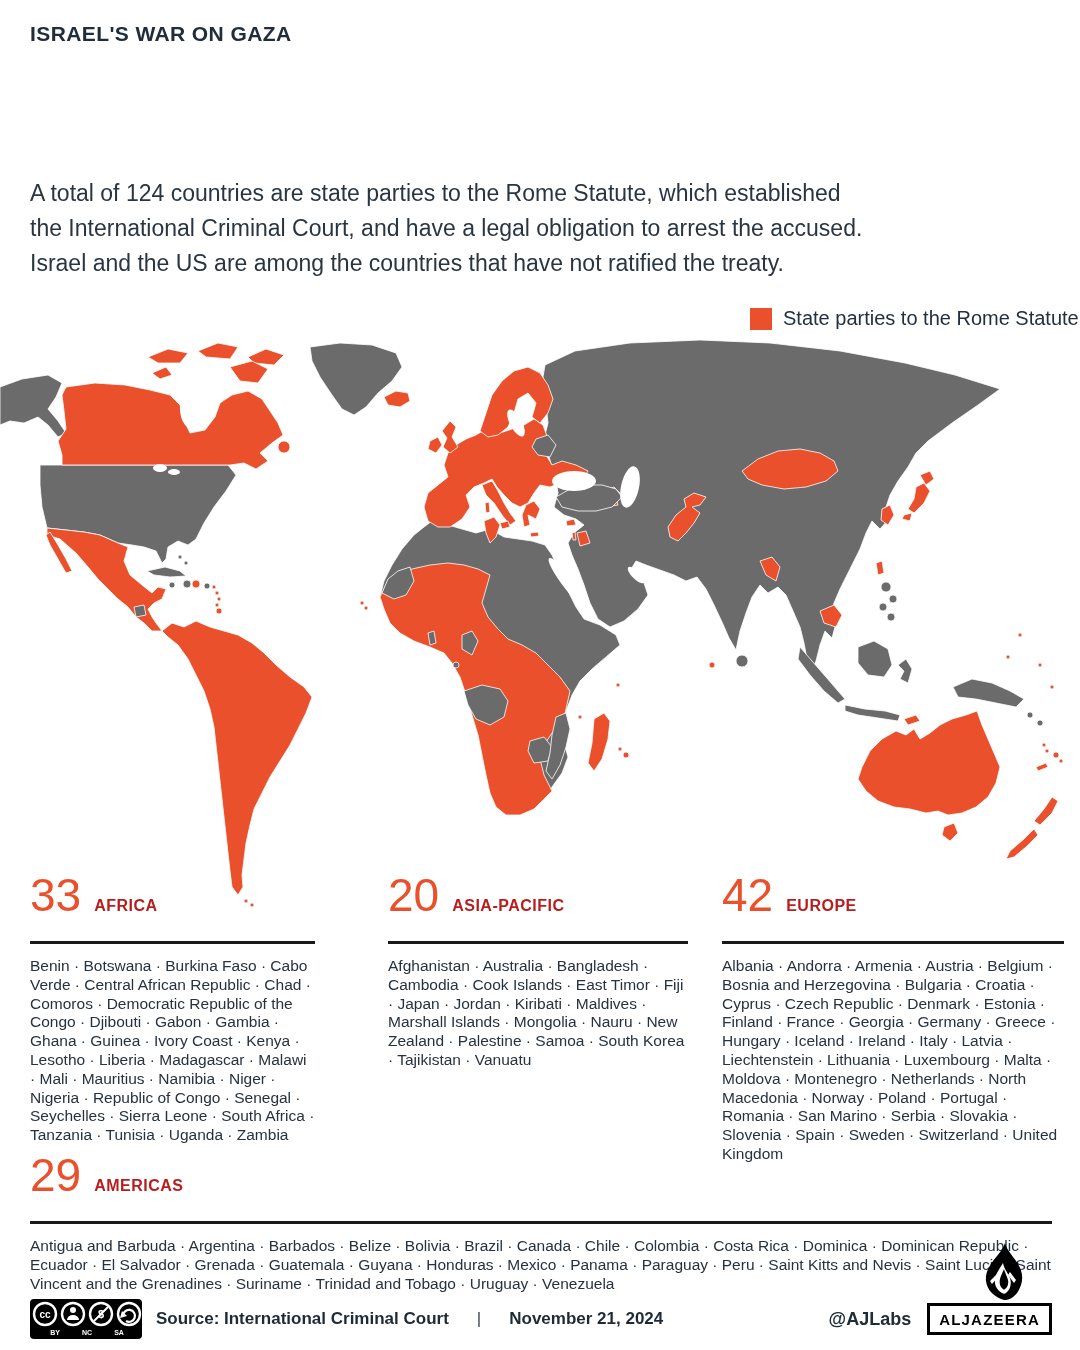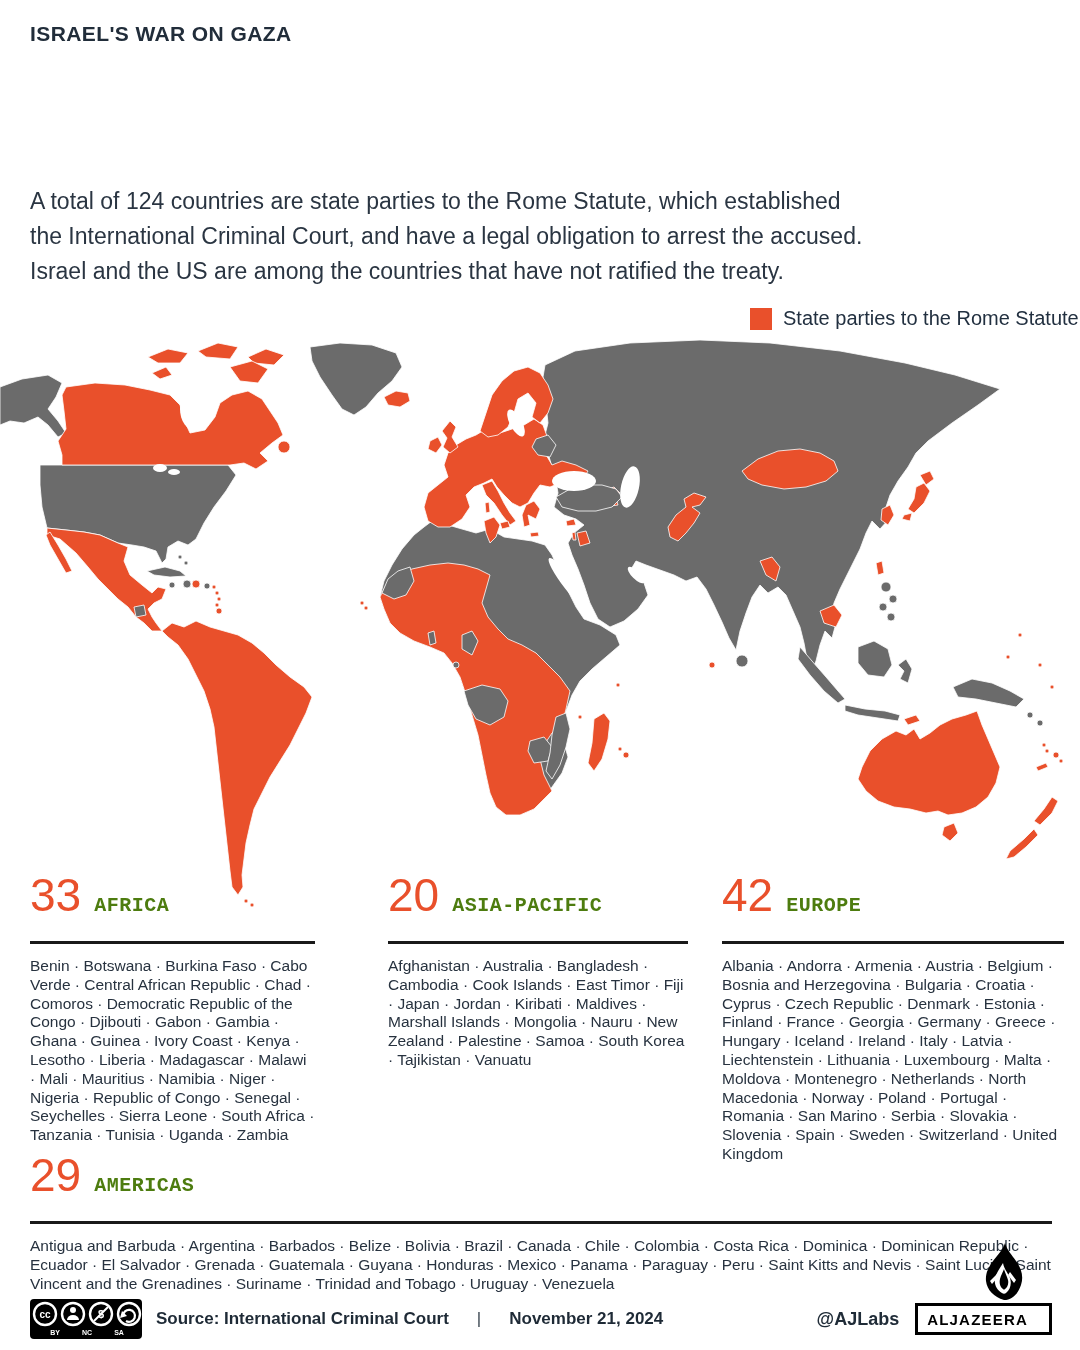--- a/index.html
+++ b/index.html
@@ -2,50 +2,50 @@
 <html style="--accent: #e9502b; --mapgray: #6b6b6b; --ink: #222f3d; --rule: #191919;"><head>
 <meta charset="utf-8">
 <style>
   html,body{margin:0;padding:0;background:#ffffff;}
   .page{position:relative;width:1080px;height:1350px;background:#fff;overflow:hidden;
         font-family:"Liberation Sans", sans-serif;color:var(--ink,#222f3d);}
   .kicker{position:absolute;left:30px;top:22px;font-size:21px;font-weight:700;
           letter-spacing:.4px;color:#212d3a;}
   .title{position:absolute;left:30px;top:54px;font-size:40px;font-weight:700;
          line-height:48px;letter-spacing:-.5px;color:var(--accent,#e9502b);}
-  .intro{position:absolute;left:30px;top:184px;font-size:23px;line-height:35px;
+  .intro{position:absolute;left:30px;top:176px;font-size:23px;line-height:35px;
          color:#2a3542;}
   .legend{position:absolute;left:750px;top:307px;display:flex;align-items:center;gap:11px;}
   .legend-swatch{width:22px;height:22px;background:var(--accent,#e9502b);}
   .legend-label{font-size:20px;color:#223040;}
   .map-wrap{position:absolute;left:0;top:335px;width:1080px;height:595px;z-index:1;}
   .map-wrap svg{display:block;width:1080px;height:595px;}
   .m{fill:var(--accent,#e9502b);stroke:#fff;stroke-width:.8;}
   .nm{fill:var(--mapgray,#6b6b6b);stroke:#fff;stroke-width:.8;}
   .water{fill:#ffffff;stroke:none;}
   .regions{position:absolute;left:0;top:0;width:1080px;height:1350px;z-index:2;pointer-events:none;}
   .col{position:absolute;}
   .col-africa{left:30px;top:872px;width:285px;}
   .col-asia{left:388px;top:872px;width:300px;}
   .col-europe{left:722px;top:872px;width:342px;}
   .col-americas{left:30px;top:1152px;width:1022px;}
   .region-head{display:flex;align-items:baseline;gap:13px;border-bottom:3px solid var(--rule,#191919);
                padding-bottom:23px;}
   .region-num{font-size:46px;line-height:46px;font-weight:400;color:var(--accent,#e9502b);}
-  .region-label{font-size:20px;font-weight:700;letter-spacing:.5px;color:#4d7c0f;font-family:Liberation Mono, monospace;}
+  .region-label{font-size:16px;font-weight:700;letter-spacing:.5px;color:#b91c1c;}
   .region-list{margin-top:13px;font-size:15.5px;line-height:18.8px;color:#27323f;}
   .footer{position:absolute;left:30px;right:28px;top:1296px;height:46px;display:flex;
           align-items:center;z-index:3;}
   .cc-badge{flex:0 0 auto;}
   .source{font-size:17px;font-weight:700;color:#1e2a36;margin-left:14px;}
   .pipe{margin:0 28px;font-size:17px;color:#3a4550;}
   .date{font-size:17px;font-weight:700;color:#1e2a36;}
   .spacer{flex:1;}
   .credit{font-size:18px;font-weight:700;color:#202c38;margin-right:16px;}
-  .brand-box{border:3px solid #000;padding:5px 21px 4px 9px;font-size:15px;font-weight:700;
+  .brand-box{border:3px solid #000;padding:5px 9px 4px 9px;font-size:15px;font-weight:700;
              letter-spacing:1.2px;color:#000;}
   .flame{position:absolute;right:50px;top:1243px;z-index:3;}
 </style>
 </head>
 <body>
 
 <div class="page">
 
   <div class="kicker">ISRAEL'S WAR ON GAZA</div>
 

